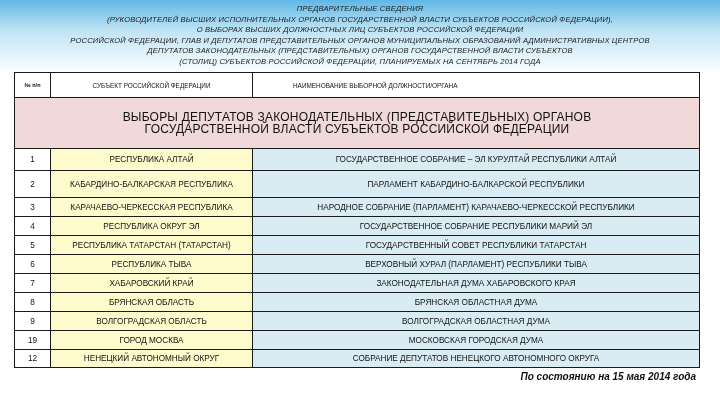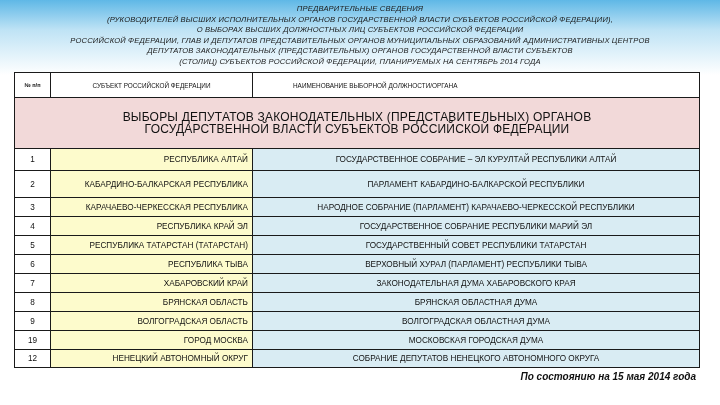--- a/index.html
+++ b/index.html
@@ -28,21 +28,21 @@
   tr.head td { height: 24px; background: #ffffff; font-size: 6.4px; }
   tr.head td.h-num { text-align: center; font-weight: bold; font-size: 5.6px; }
   tr.head td.h-subj { text-align: center; }
   tr.head td.h-body { text-align: left; padding-left: 40px; }
   tr.section td {
     height: 50px; background: #f2d9d9; text-align: center;
     font-size: 12px; line-height: 12px; white-space: normal; padding: 0 76px;
     letter-spacing: 0.2px;
   }
   tr.row td.c-num { text-align: center; background: #ffffff; }
-  tr.row td.c-subj { background: #fdfbcc; text-align: right; }
+  tr.row td.c-subj { background: #fdfbcc; text-align: center; }
   tr.row td.c-body { background: #d9ecf3; text-align: center; margin-left: 12px; }
   .footer-note {
     position: absolute; right: 24px; top: 371px;
     font-size: 10px; font-style: italic; font-weight: bold; color: #111;
   }
 </style>
 </head>
 <body>
 
 <div class="title-block">
@@ -79,21 +79,21 @@
     <td class="c-subj">КАБАРДИНО-БАЛКАРСКАЯ РЕСПУБЛИКА</td>
     <td class="c-body">ПАРЛАМЕНТ КАБАРДИНО-БАЛКАРСКОЙ РЕСПУБЛИКИ</td>
   </tr>
   <tr class="row" style="height:19px">
     <td class="c-num">3</td>
     <td class="c-subj">КАРАЧАЕВО-ЧЕРКЕССКАЯ РЕСПУБЛИКА</td>
     <td class="c-body">НАРОДНОЕ СОБРАНИЕ (ПАРЛАМЕНТ) КАРАЧАЕВО-ЧЕРКЕССКОЙ РЕСПУБЛИКИ</td>
   </tr>
   <tr class="row" style="height:19px">
     <td class="c-num">4</td>
-    <td class="c-subj">РЕСПУБЛИКА КРАЙ ЭЛ</td>
+    <td class="c-subj">РЕСПУБЛИКА ОКРУГ ЭЛ</td>
     <td class="c-body">ГОСУДАРСТВЕННОЕ СОБРАНИЕ РЕСПУБЛИКИ МАРИЙ ЭЛ</td>
   </tr>
   <tr class="row" style="height:19px">
     <td class="c-num">5</td>
     <td class="c-subj">РЕСПУБЛИКА ТАТАРСТАН (ТАТАРСТАН)</td>
     <td class="c-body">ГОСУДАРСТВЕННЫЙ СОВЕТ РЕСПУБЛИКИ ТАТАРСТАН</td>
   </tr>
   <tr class="row" style="height:19px">
     <td class="c-num">6</td>
     <td class="c-subj">РЕСПУБЛИКА ТЫВА</td>

